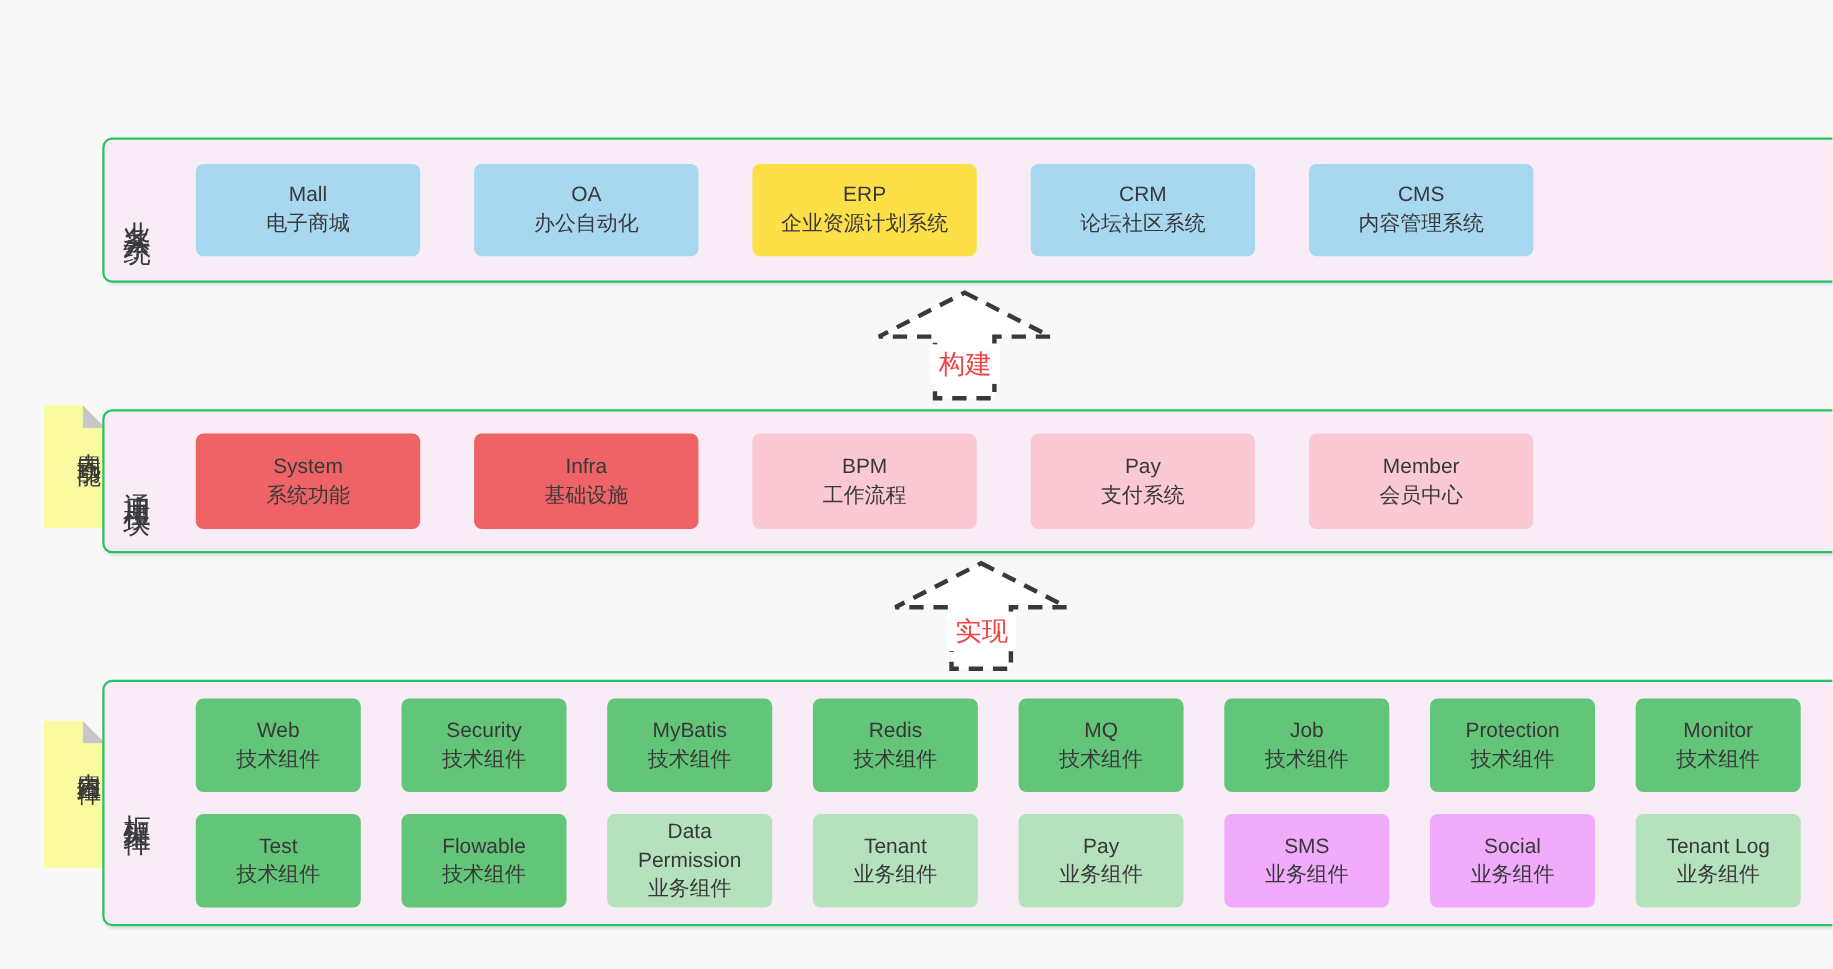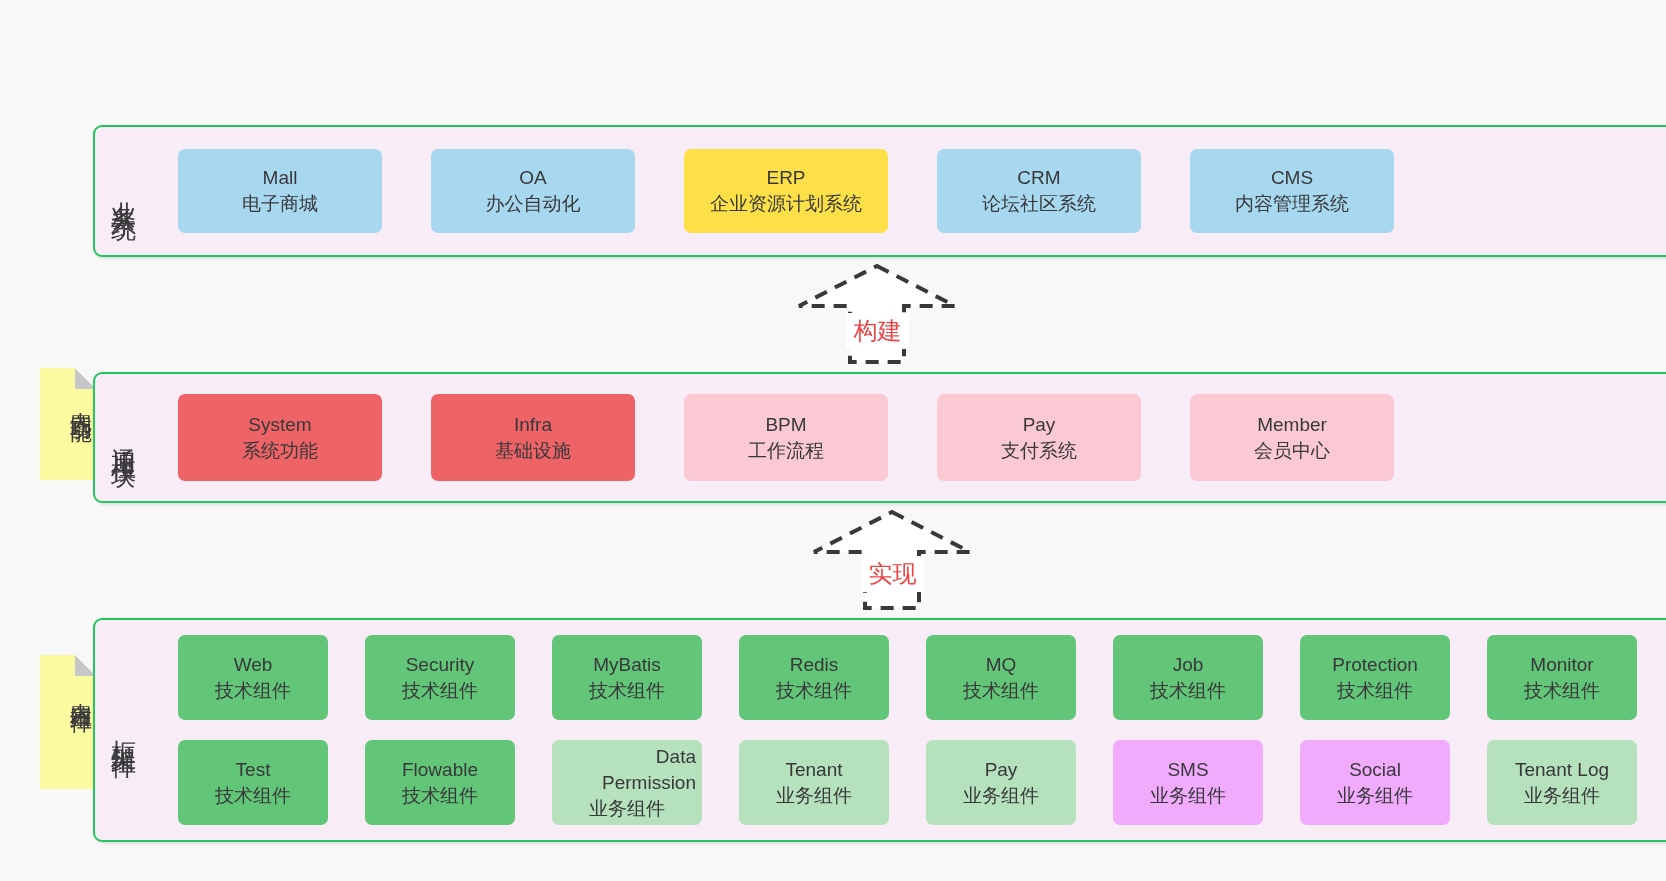--- a/index.html
+++ b/index.html
@@ -226,21 +226,21 @@
           <div class="box-desc">技术组件</div>
         </div>
         <div class="box" style="background: rgb(98, 197, 120);">
           <div class="box-name">Test</div>
           <div class="box-desc">技术组件</div>
         </div>
         <div class="box" style="background: rgb(98, 197, 120);">
           <div class="box-name">Flowable</div>
           <div class="box-desc">技术组件</div>
         </div>
-        <div class="box" style="background: rgb(181, 225, 189); text-align: right;">
+        <div class="box" style="background: rgb(181, 225, 189);">
           <div class="box-name">Data Permission</div>
           <div class="box-desc">业务组件</div>
         </div>
         <div class="box" style="background: rgb(181, 225, 189);">
           <div class="box-name">Tenant</div>
           <div class="box-desc">业务组件</div>
         </div>
         <div class="box" style="background: rgb(181, 225, 189);">
           <div class="box-name">Pay</div>
           <div class="box-desc">业务组件</div>

